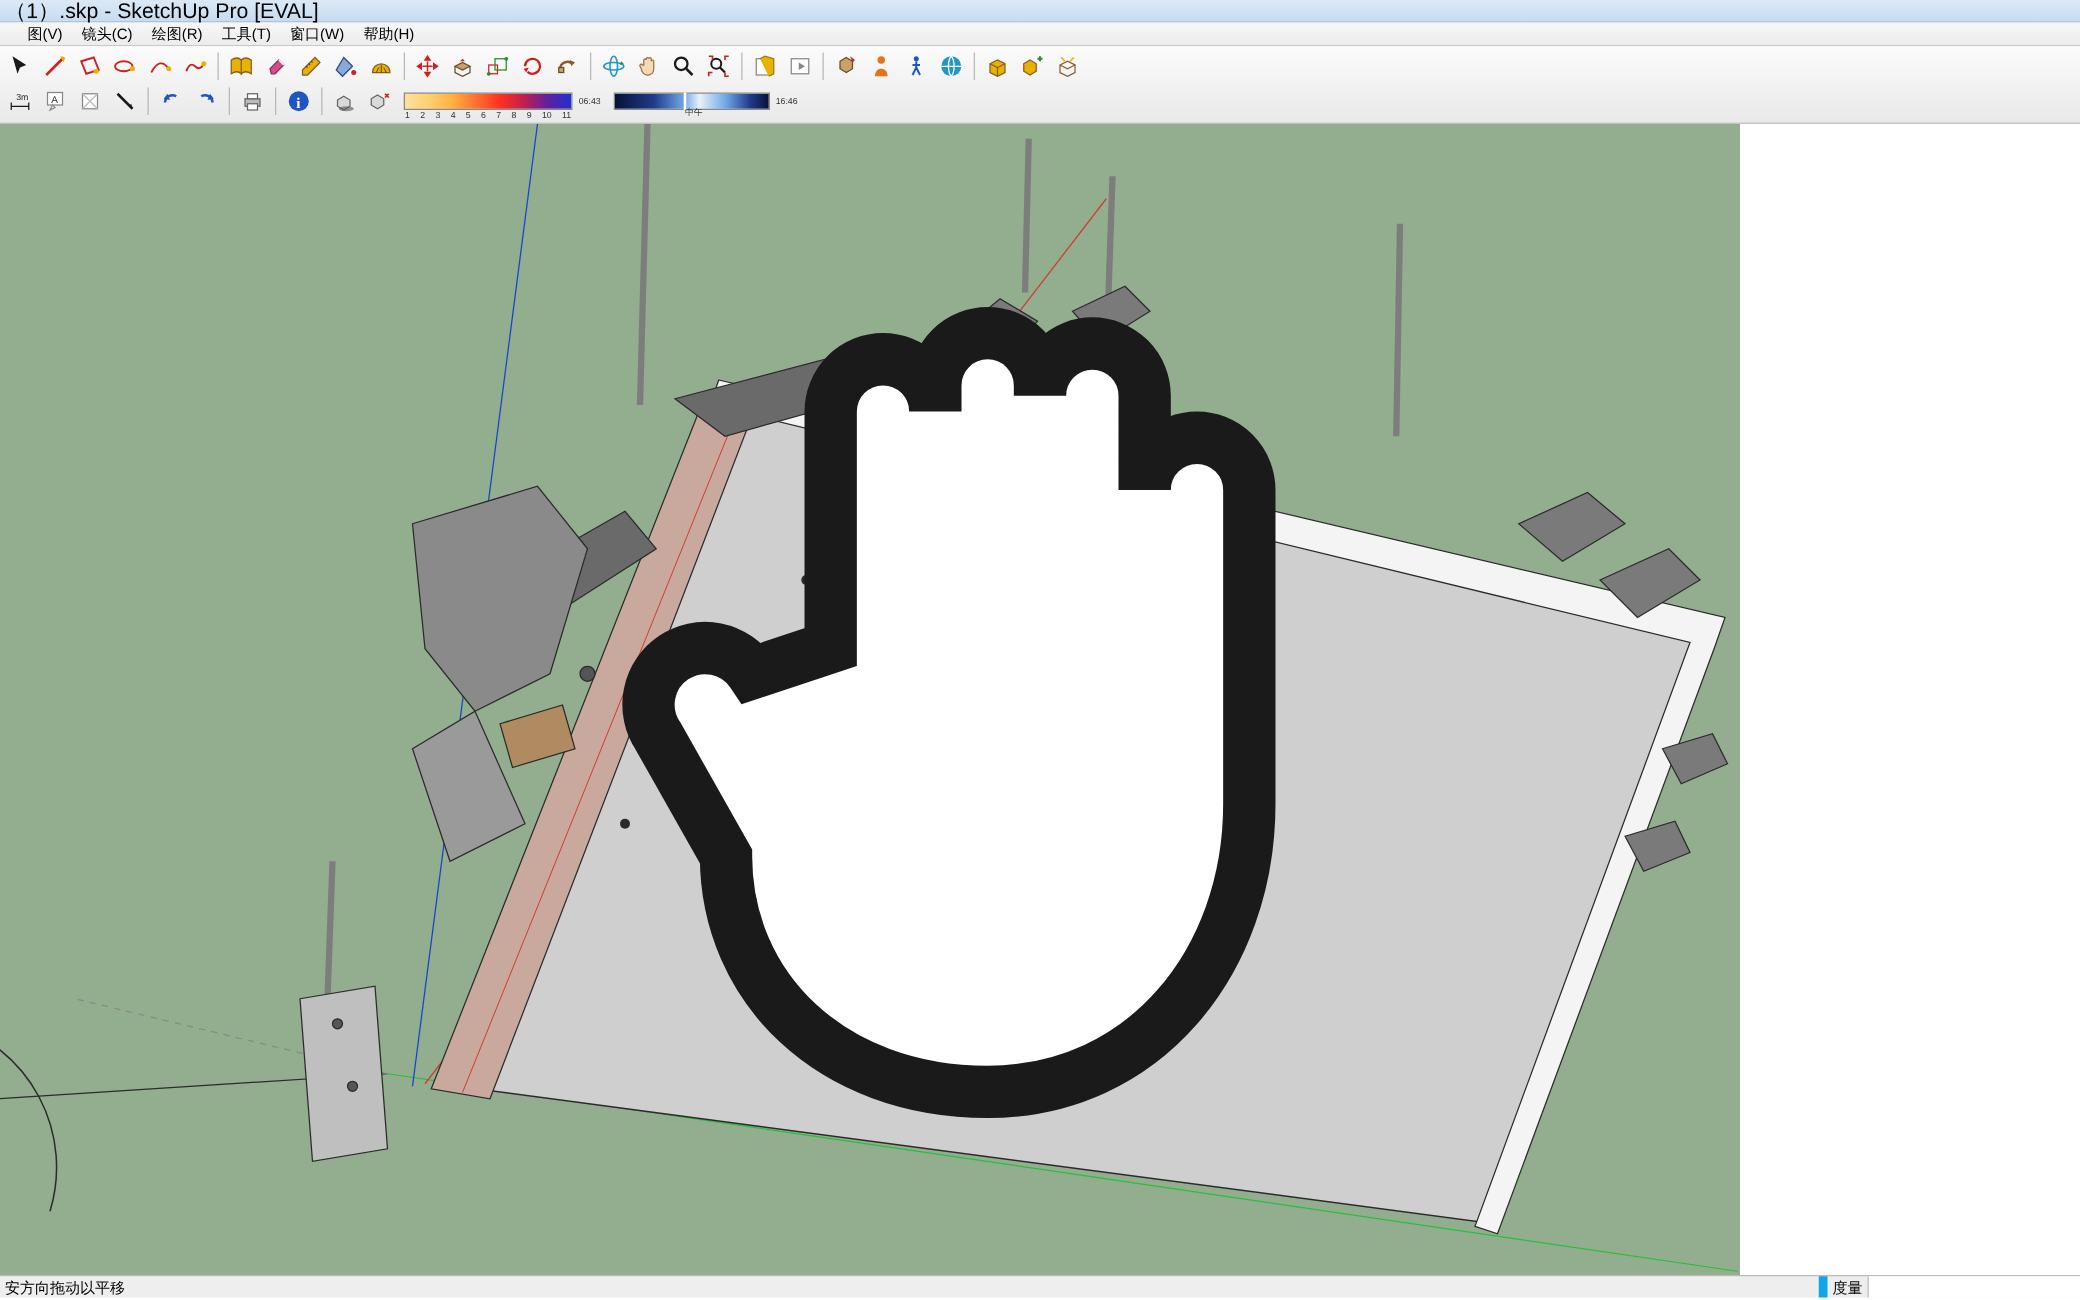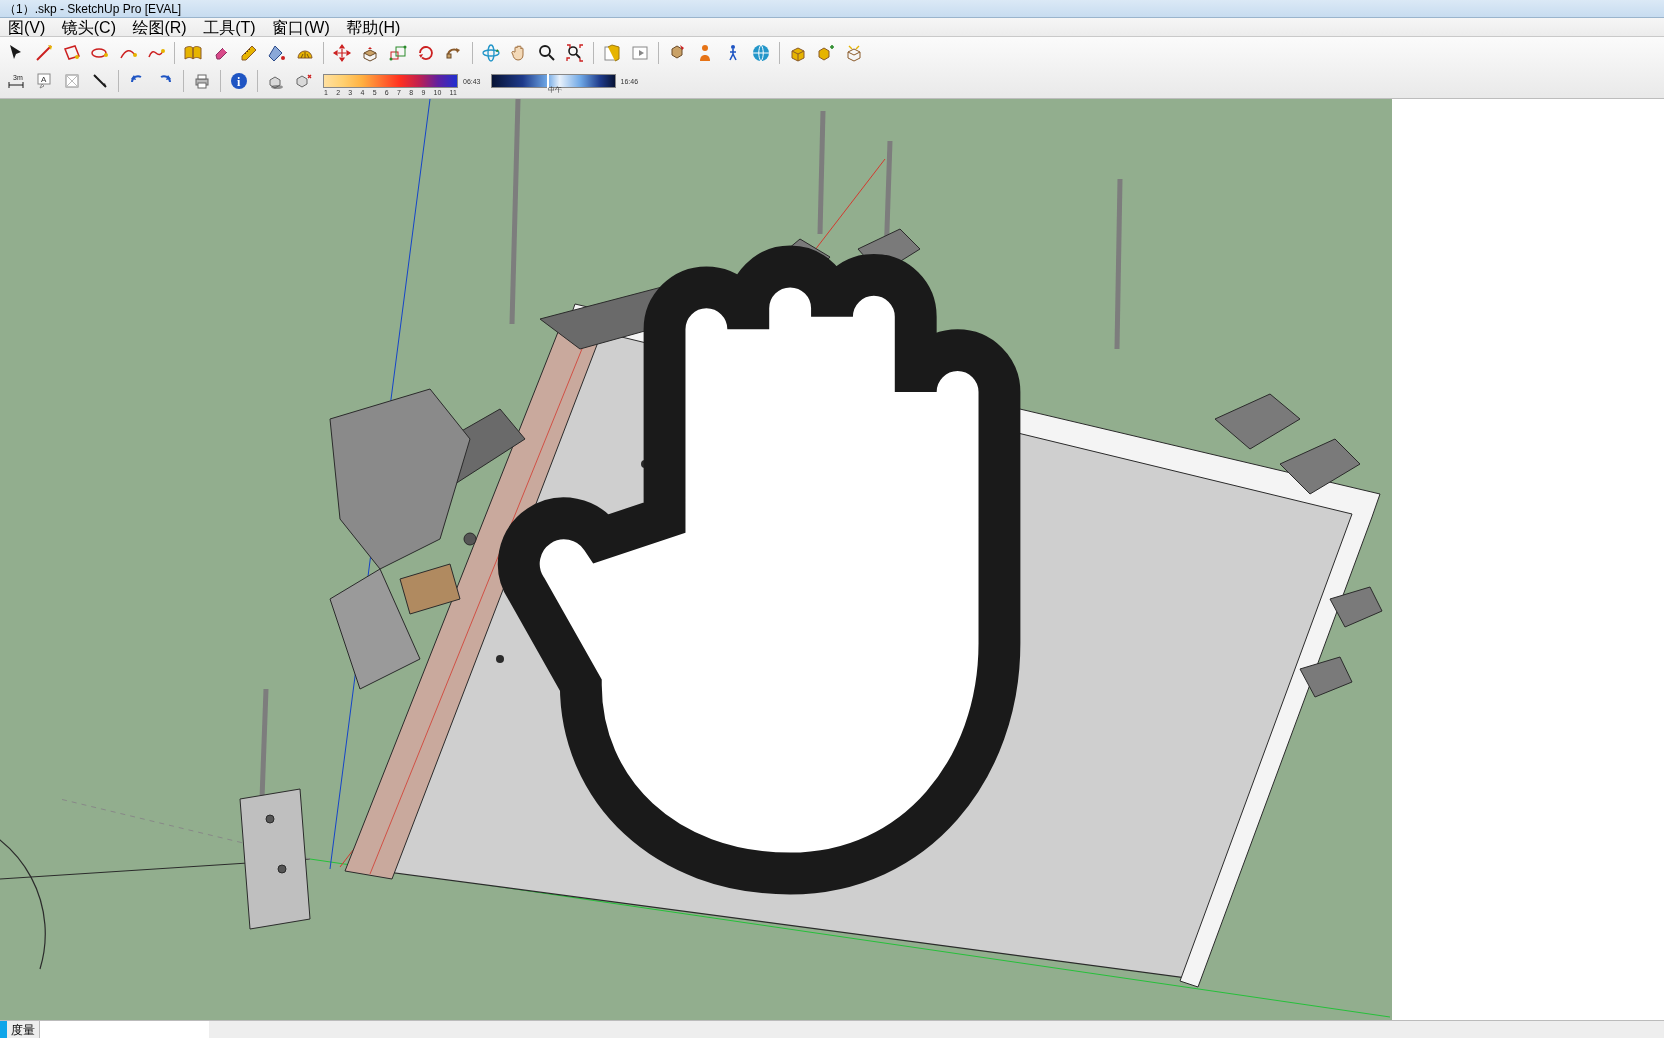--- a/index.html
+++ b/index.html
@@ -1,23 +1,23 @@
 <!DOCTYPE html>
 <html><head>
 <meta charset="utf-8">
 <style>
   * { margin: 0; padding: 0; box-sizing: border-box; user-select: none; }
   html, body { width: 1664px; height: 1040px; font-family: "Microsoft YaHei", "SimSun", Tahoma, sans-serif; font-size: 12px; overflow: hidden; background: #fff; }
 
   
-  .titlebar { height: 18px; line-height: 18px; padding-left: 4px; font-size: 12px;
+  .titlebar { height: 18px; line-height: 18px; padding-left: 4px; font-size: 17px;
               background: linear-gradient(#dbe9f6, #c7dcf0); border-bottom: 1px solid #9ab4cc; color: #000; }
 
   
-  .menubar { height: 19px; line-height: 19px; padding-left: 2px; font-size: 16px;
+  .menubar { height: 19px; line-height: 19px; padding-left: 16px; font-size: 12px;
              background: linear-gradient(#f6f6f6,#ececec); border-bottom: 1px solid #c9c9c9; }
   .menubar span { padding: 0 6px; display: inline-block; cursor: default; }
 
   
   .toolbars { background: linear-gradient(#fbfbfb,#e9e9e9); border-bottom: 1px solid #bdbdbd; padding: 2px 3px 3px 3px; }
   .tb-row { display: flex; align-items: center; gap: 2px; padding: 1px 0; }
   .tb-sep { width: 1px; height: 22px; background: #b8b8b8; margin: 0 3px; }
   .tb-btn { width: 26px; height: 26px; border: 1px solid transparent; border-radius: 2px;
             display: flex; align-items: center; justify-content: center; cursor: pointer; }
   .tb-btn svg { width: 20px; height: 20px; display:block; }
@@ -411,15 +411,16 @@
       <path d="M 400 480 L 450 465 L 460 500 L 410 515 Z" fill="#b08a60"></path>
     </g>
   </svg>
 
   <svg class="pan-cursor" viewBox="0 0 22 22">
     <path d="M7 10V5.5a1 1 0 012 0V5a1 1 0 012 0v.2a1 1 0 012 0V7a1 1 0 012 0v6c0 3-2 5.5-5 5.5S5 16.5 5 14l-1.3-2.3A1 1 0 015.5 10.5z" fill="#ffffff" stroke="#1a1a1a" stroke-width="1"></path>
   </svg>
 </div>
 
 <div class="statusbar">
+  <div class="hint">安方向拖动以平移</div>
   <div class="field-lbl">度量</div>
   <div class="field-box"></div>
 </div>
 
 </body></html>

